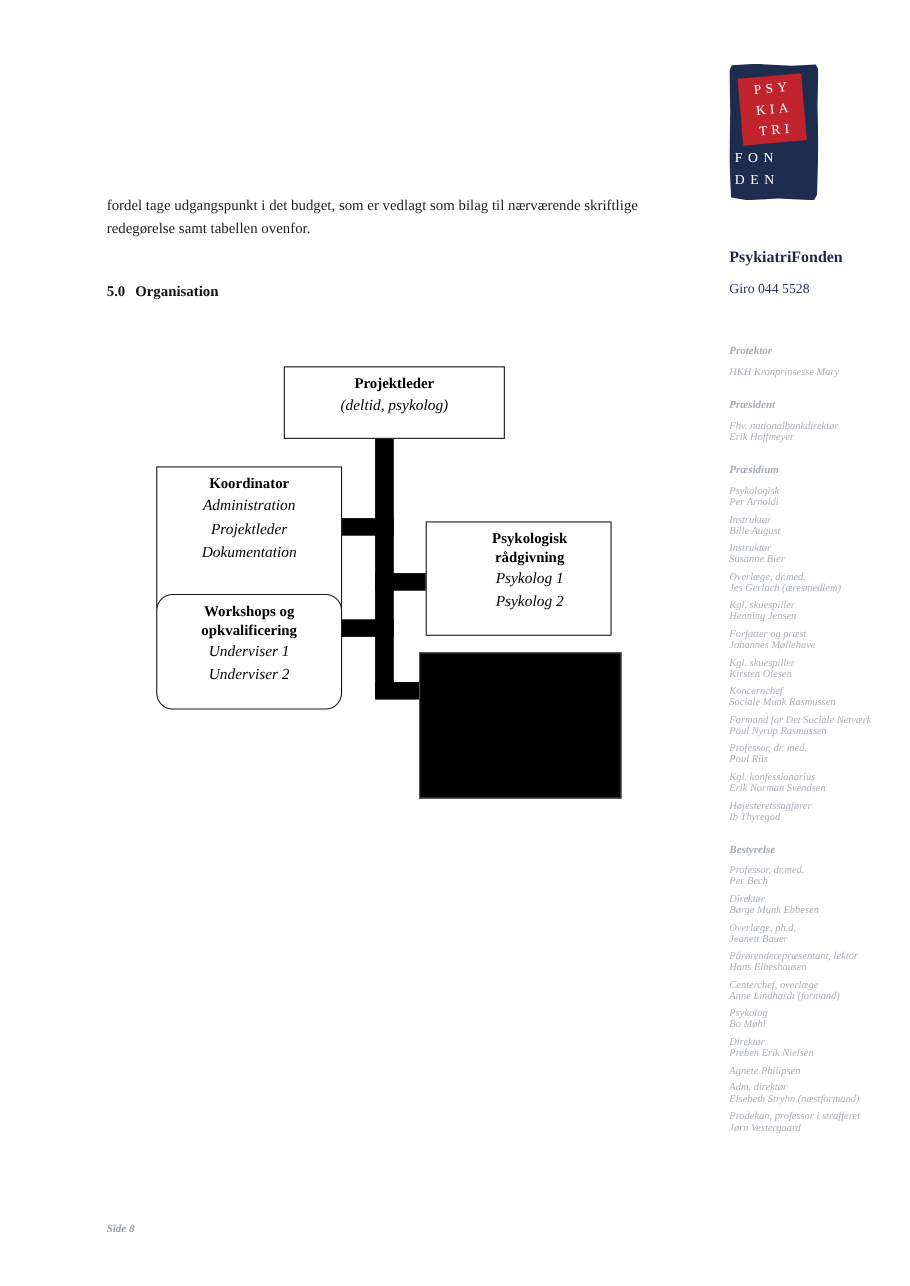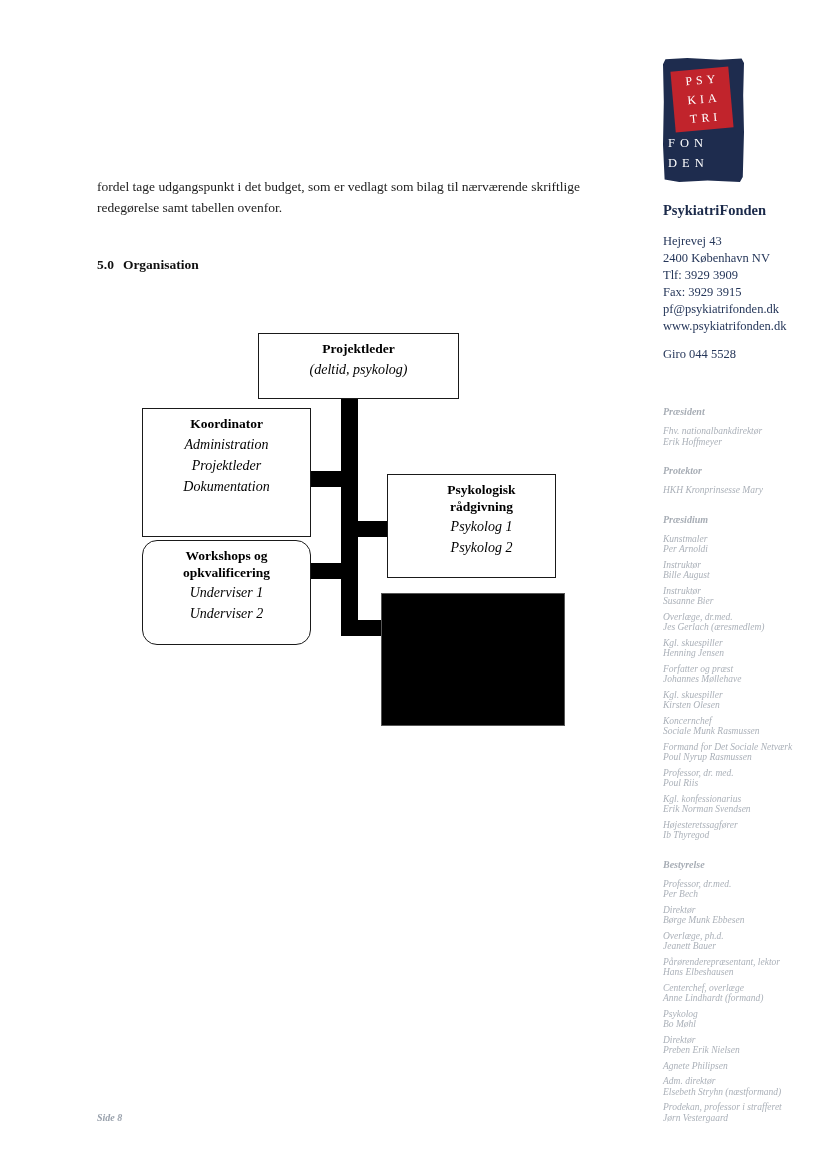--- a/index.html
+++ b/index.html
@@ -25,21 +25,21 @@
     border:1.6px solid #1a1a1a; text-align:center; color:#000;
   }
   .node-title {
     display:block; max-width:122px; margin:0 auto;
     font-weight:bold; font-size:13.5px; line-height:16.5px; padding-top:7px;
   }
   .node-line { font-style:italic; font-size:14px; line-height:11px; margin-top:10px; }
   .node-line:first-of-type { margin-top:6px; }
 
   #node-projektleder { left:258px; top:333px; width:201px; height:66px; }
-  #node-koordinator  { left:142px; top:408px; width:169px; height:129px; }
+  #node-koordinator  { left:142px; top:424px; width:169px; height:129px; }
   #node-psykologisk  { left:387px; top:474px; width:169px; height:104px;padding-left:20px; }
   #node-workshops    { left:142px; top:540px; width:169px; height:105px;border-radius:15px; }
   #node-redacted     { left:381px; top:593px; width:184px; height:133px;
                        background:#000; border:1px solid #555; }
 
   .bar { position:absolute; background:#000; }
   #trunk             { left:341px; top:397px; width:17px; height:238px; }
   #branch-koordinator{ left:302px; top:471px; width:56px; height:16px; }
   #branch-psykologisk{ left:341px; top:521px; width:56px; height:16px; }
   #branch-workshops  { left:302px; top:563px; width:56px; height:16px; }
@@ -55,21 +55,21 @@
   }
   .logo-red {
     position:absolute; left:10px; top:11px; width:58px; height:61px;
     background:#c1242c; transform:rotate(-5deg); color:#fff;
     text-align:center; padding-top:2px; box-sizing:border-box;
   }
   .logo-red div { font-size:12px; line-height:19px; letter-spacing:4px; text-indent:4px; }
   .logo-navy { position:absolute; left:0; right:0; top:76px; text-align:left; color:#fff; }
   .logo-navy div { font-size:12.5px; line-height:19.5px; letter-spacing:5px; text-indent:5px; }
 
-  .org-name { margin-top:20px; font-size:14.5px; font-weight:bold; color:#1b2a4a; }
+  .org-name { margin-top:44px; font-size:14.5px; font-weight:bold; color:#1b2a4a; }
   .contact  { margin-top:14px; font-size:12.5px; line-height:17px; color:#253659; }
   .giro     { margin-top:12px; font-size:12.5px; color:#253659; }
 
   .sb-sections { margin-top:44px; }
   .sb-section  { margin-top:18px; }
   .sb-section:first-child { margin-top:0; }
   .sb-heading  {
     font-size:10px; font-weight:bold; font-style:italic;
     color:#a7adb5; margin-bottom:9px;
   }
@@ -132,49 +132,41 @@
       <div>TRI</div>
     </div>
     <div class="logo-navy">
       <div>FON</div>
       <div>DEN</div>
     </div>
   </div>
 
   <div class="org-name">PsykiatriFonden</div>
 
-  <div class="contact">
-    <div>Hejrevej 43</div>
-    <div>2400 København NV</div>
-    <div>Tlf: 3929 3909</div>
-    <div>Fax: 3929 3915</div>
-    <div>pf@psykiatrifonden.dk</div>
-    <div>www.psykiatrifonden.dk</div>
-  </div>
 
   <div class="giro">Giro 044 5528</div>
 
   <div class="sb-sections">
+      <div class="sb-section">
+        <div class="sb-heading">Protektor</div>
+        <div class="sb-entry">
+          <div>HKH Kronprinsesse Mary</div>
+        </div>
+      </div>
       <div class="sb-section">
         <div class="sb-heading">Præsident</div>
         <div class="sb-entry">
           <div>Fhv. nationalbankdirektør</div>
           <div>Erik Hoffmeyer</div>
         </div>
       </div>
       <div class="sb-section">
-        <div class="sb-heading">Protektor</div>
-        <div class="sb-entry">
-          <div>HKH Kronprinsesse Mary</div>
-        </div>
-      </div>
-      <div class="sb-section">
         <div class="sb-heading">Præsidium</div>
         <div class="sb-entry">
-          <div>Kunstmaler</div>
+          <div>Psykologisk</div>
           <div>Per Arnoldi</div>
         </div>
         <div class="sb-entry">
           <div>Instruktør</div>
           <div>Bille August</div>
         </div>
         <div class="sb-entry">
           <div>Instruktør</div>
           <div>Susanne Bier</div>
         </div>

